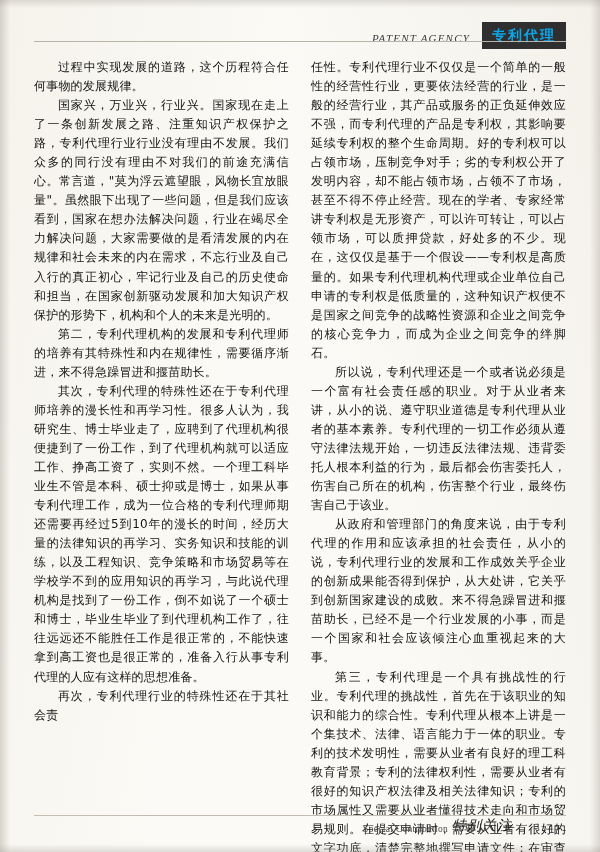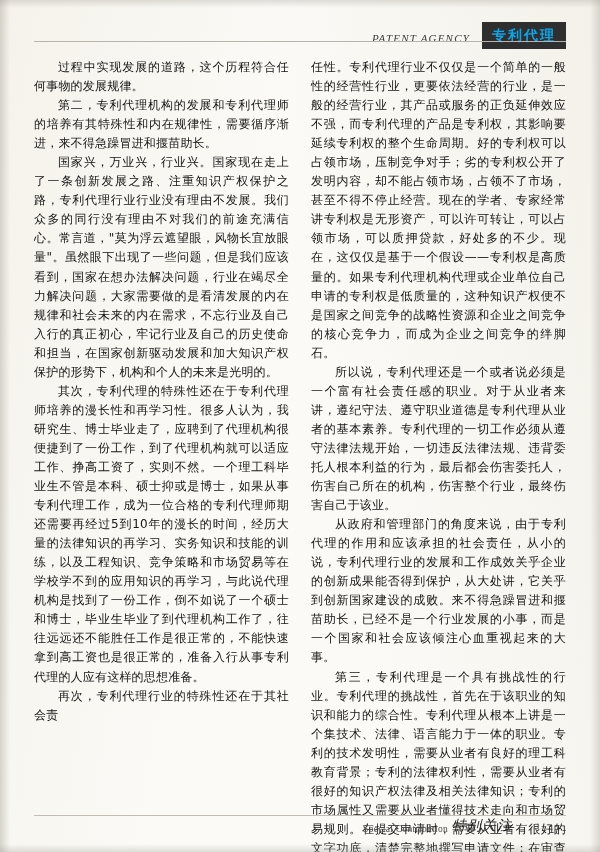--- a/index.html
+++ b/index.html
@@ -176,28 +176,28 @@
 
   <div class="header">
     <div class="header-en">PATENT AGENCY</div>
     <div class="header-cn-box">专利代理</div>
   </div>
   <div class="header-rule"></div>
 
   <div class="columns">
     <div class="col">
       <p class="para">过程中实现发展的道路，这个历程符合任何事物的发展规律。</p>
+      <p class="para">国家兴，万业兴，行业兴。国家现在走上了一条创新发展之路、注重知识产权保护之路，专利代理行业行业没有理由不发展。我们众多的同行没有理由不对我们的前途充满信心。常言道，"莫为浮云遮望眼，风物长宜放眼量"。虽然眼下出现了一些问题，但是我们应该看到，国家在想办法解决问题，行业在竭尽全力解决问题，大家需要做的是看清发展的内在规律和社会未来的内在需求，不忘行业及自己入行的真正初心，牢记行业及自己的历史使命和担当，在国家创新驱动发展和加大知识产权保护的形势下，机构和个人的未来是光明的。</p>
       <p class="para">第二，专利代理机构的发展和专利代理师的培养有其特殊性和内在规律性，需要循序渐进，来不得急躁冒进和揠苗助长。</p>
-      <p class="para">国家兴，万业兴，行业兴。国家现在走上了一条创新发展之路、注重知识产权保护之路，专利代理行业行业没有理由不发展。我们众多的同行没有理由不对我们的前途充满信心。常言道，"莫为浮云遮望眼，风物长宜放眼量"。虽然眼下出现了一些问题，但是我们应该看到，国家在想办法解决问题，行业在竭尽全力解决问题，大家需要做的是看清发展的内在规律和社会未来的内在需求，不忘行业及自己入行的真正初心，牢记行业及自己的历史使命和担当，在国家创新驱动发展和加大知识产权保护的形势下，机构和个人的未来是光明的。</p>
       <p class="para">其次，专利代理的特殊性还在于专利代理师培养的漫长性和再学习性。很多人认为，我研究生、博士毕业走了，应聘到了代理机构很便捷到了一份工作，到了代理机构就可以适应工作、挣高工资了，实则不然。一个理工科毕业生不管是本科、硕士抑或是博士，如果从事专利代理工作，成为一位合格的专利代理师期还需要再经过5到10年的漫长的时间，经历大量的法律知识的再学习、实务知识和技能的训练，以及工程知识、竞争策略和市场贸易等在学校学不到的应用知识的再学习，与此说代理机构是找到了一份工作，倒不如说了一个硕士和博士，毕业生毕业了到代理机构工作了，往往远远还不能胜任工作是很正常的，不能快速拿到高工资也是很正常的，准备入行从事专利代理的人应有这样的思想准备。</p>
       <p class="para">再次，专利代理行业的特殊性还在于其社会责</p>
     </div>
     <div class="col">
       <p class="para noindent">任性。专利代理行业不仅仅是一个简单的一般性的经营性行业，更要依法经营的行业，是一般的经营行业，其产品或服务的正负延伸效应不强，而专利代理的产品是专利权，其影响要延续专利权的整个生命周期。好的专利权可以占领市场，压制竞争对手；劣的专利权公开了发明内容，却不能占领市场，占领不了市场，甚至不得不停止经营。现在的学者、专家经常讲专利权是无形资产，可以许可转让，可以占领市场，可以质押贷款，好处多的不少。现在，这仅仅是基于一个假设——专利权是高质量的。如果专利代理机构代理或企业单位自己申请的专利权是低质量的，这种知识产权便不是国家之间竞争的战略性资源和企业之间竞争的核心竞争力，而成为企业之间竞争的绊脚石。</p>
-      <p class="para">所以说，专利代理还是一个或者说必须是一个富有社会责任感的职业。对于从业者来讲，遵纪守法、遵守职业道德是专利代理从业者的基本素养。专利代理的一切工作必须从遵守法律法规开始，一切违反法律法规、违背委托人根本利益的行为，最后都会伤害委托人，伤害自己所在的机构，伤害整个行业，最终伤害自己于该业。</p>
+      <p class="para">所以说，专利代理还是一个或者说必须是一个富有社会责任感的职业。对于从业者来讲，从小的说、遵守职业道德是专利代理从业者的基本素养。专利代理的一切工作必须从遵守法律法规开始，一切违反法律法规、违背委托人根本利益的行为，最后都会伤害委托人，伤害自己所在的机构，伤害整个行业，最终伤害自己于该业。</p>
       <p class="para">从政府和管理部门的角度来说，由于专利代理的作用和应该承担的社会责任，从小的说，专利代理行业的发展和工作成效关乎企业的创新成果能否得到保护，从大处讲，它关乎到创新国家建设的成败。来不得急躁冒进和揠苗助长，已经不是一个行业发展的小事，而是一个国家和社会应该倾注心血重视起来的大事。</p>
       <p class="para">第三，专利代理是一个具有挑战性的行业。专利代理的挑战性，首先在于该职业的知识和能力的综合性。专利代理从根本上讲是一个集技术、法律、语言能力于一体的职业。专利的技术发明性，需要从业者有良好的理工科教育背景；专利的法律权利性，需要从业者有很好的知识产权法律及相关法律知识；专利的市场属性又需要从业者懂得技术走向和市场贸易规则。在提交申请时，需要从业者有很好的文字功底，清楚完整地撰写申请文件；在审查确权阶段，把握好授权条件；在维权保护阶段又能使法官、行政执法人</p>
     </div>
   </div>
 
   <div class="footer-rule"></div>
   <div class="footer">
     <div class="footer-en">Special Contribution</div>
     <div class="footer-cn">特别关注</div>
     <div class="footer-page">- 17 -</div>

